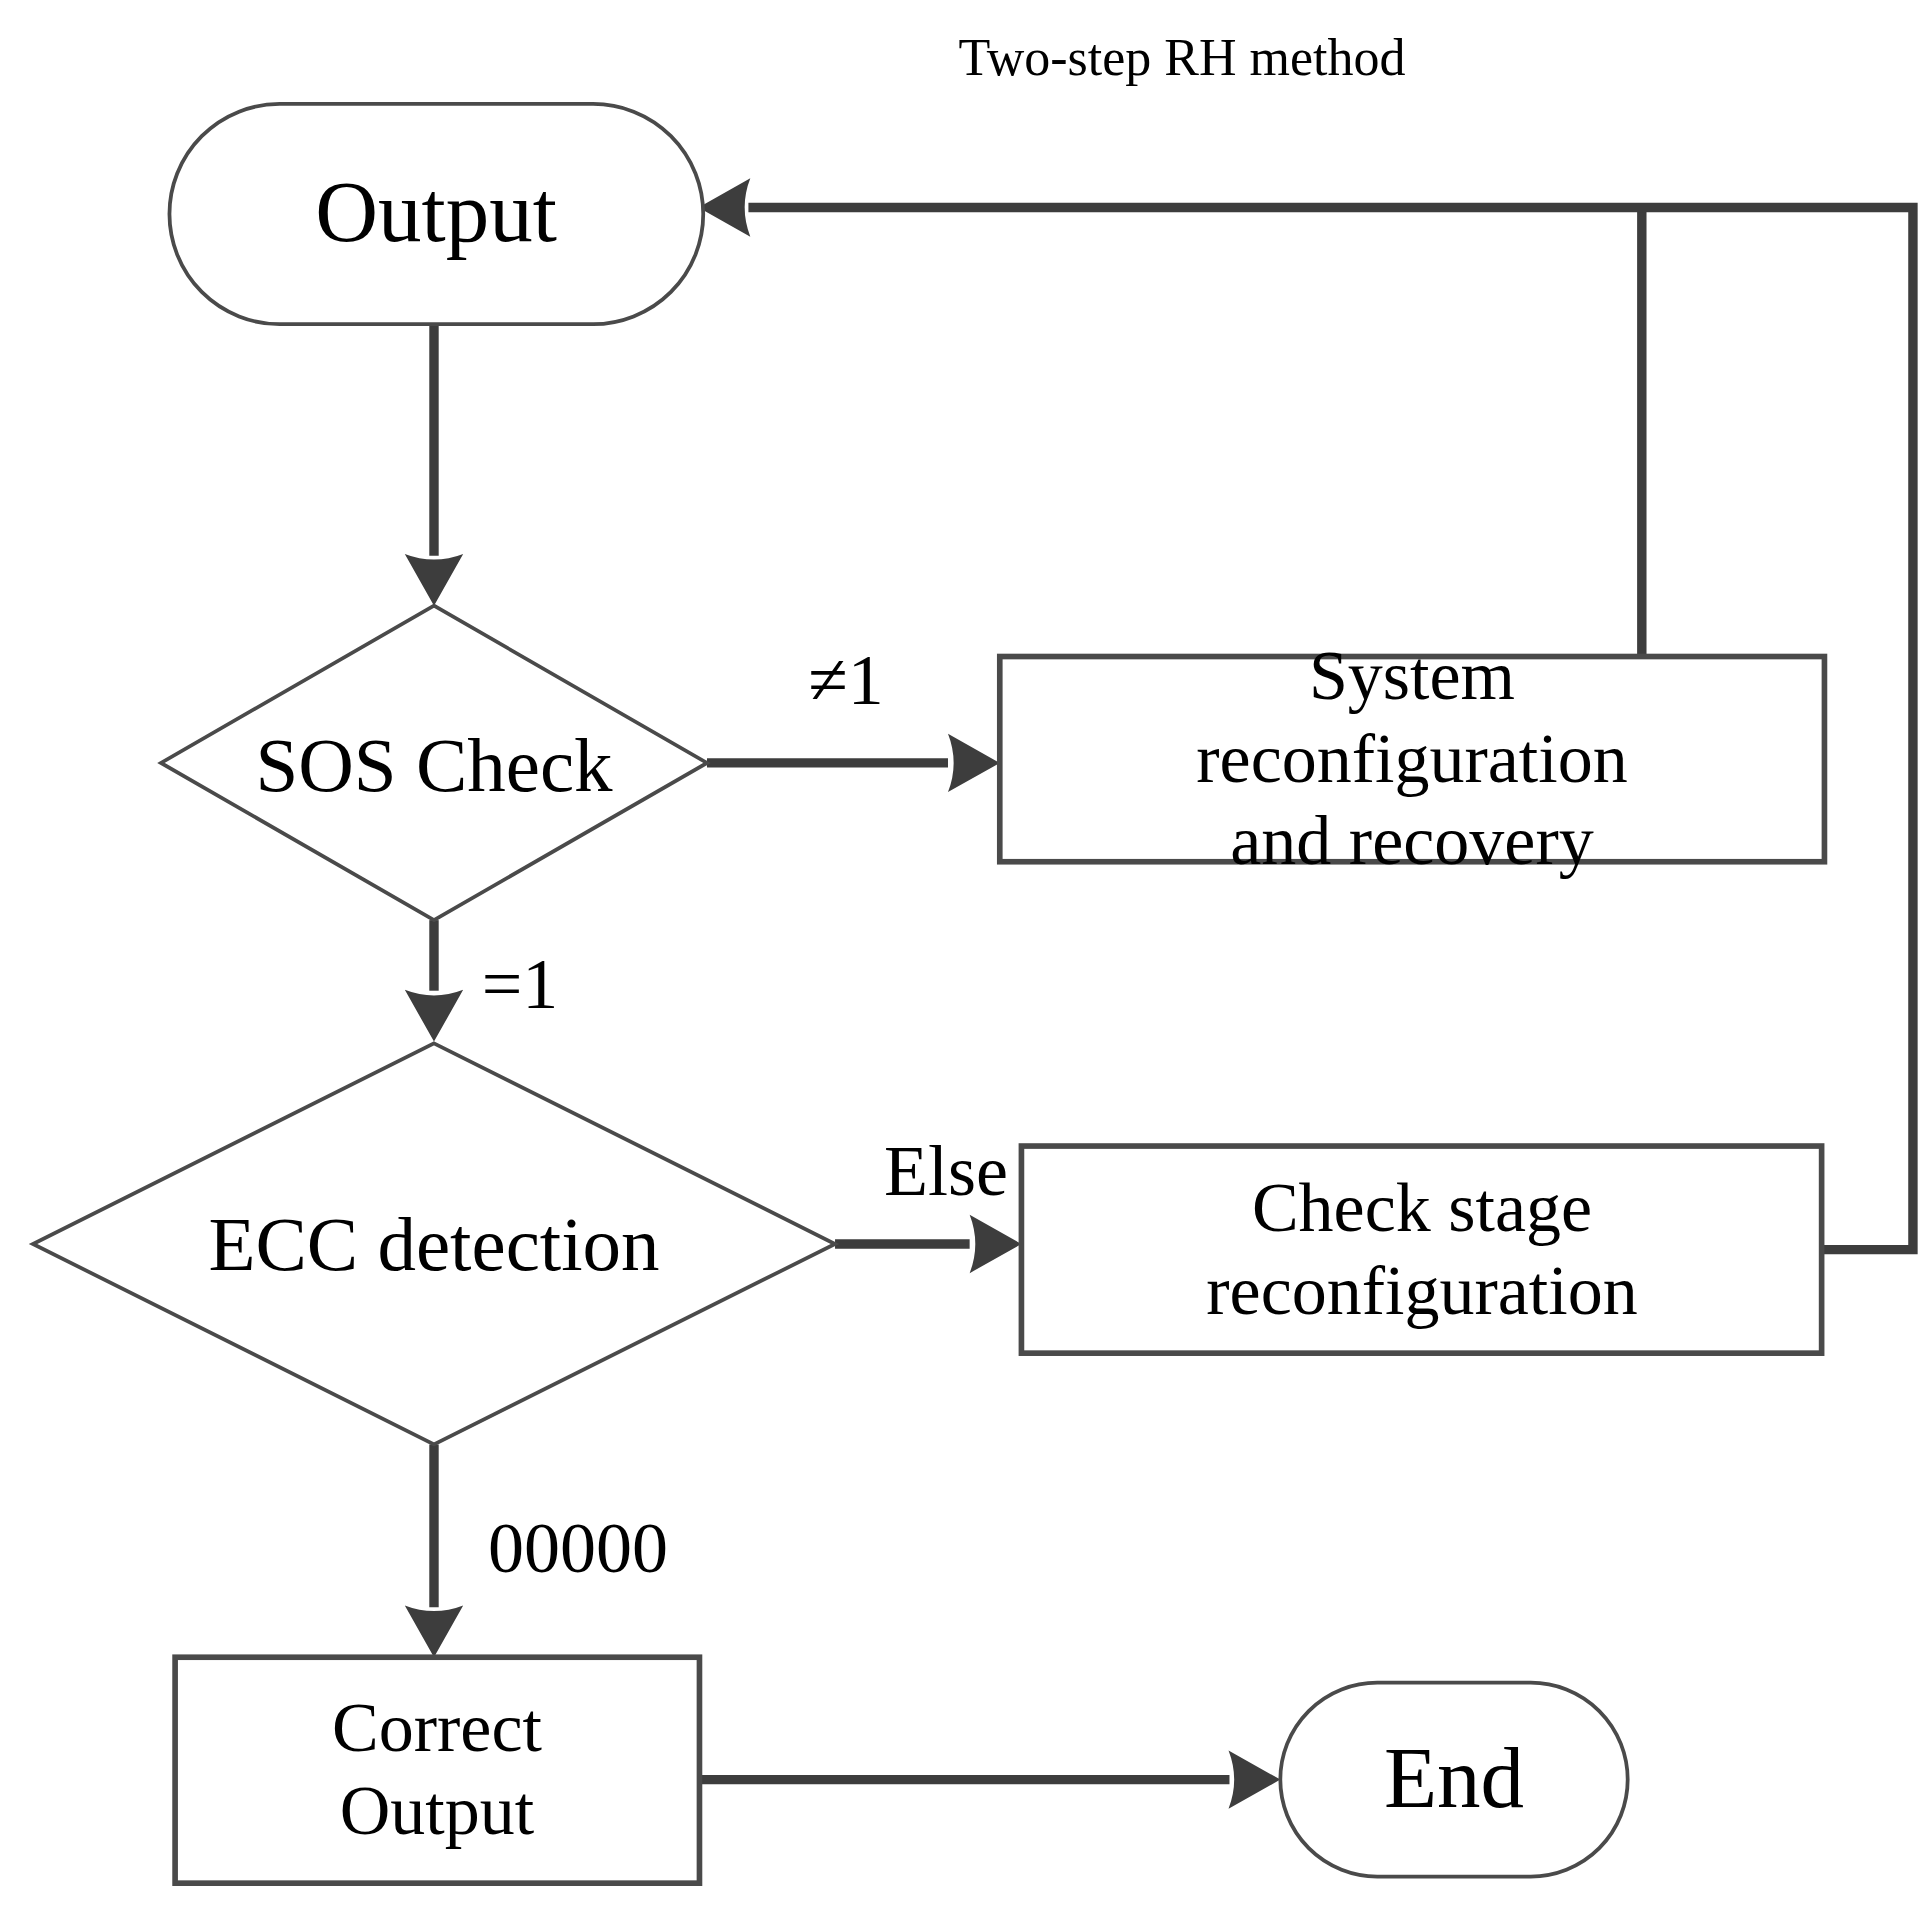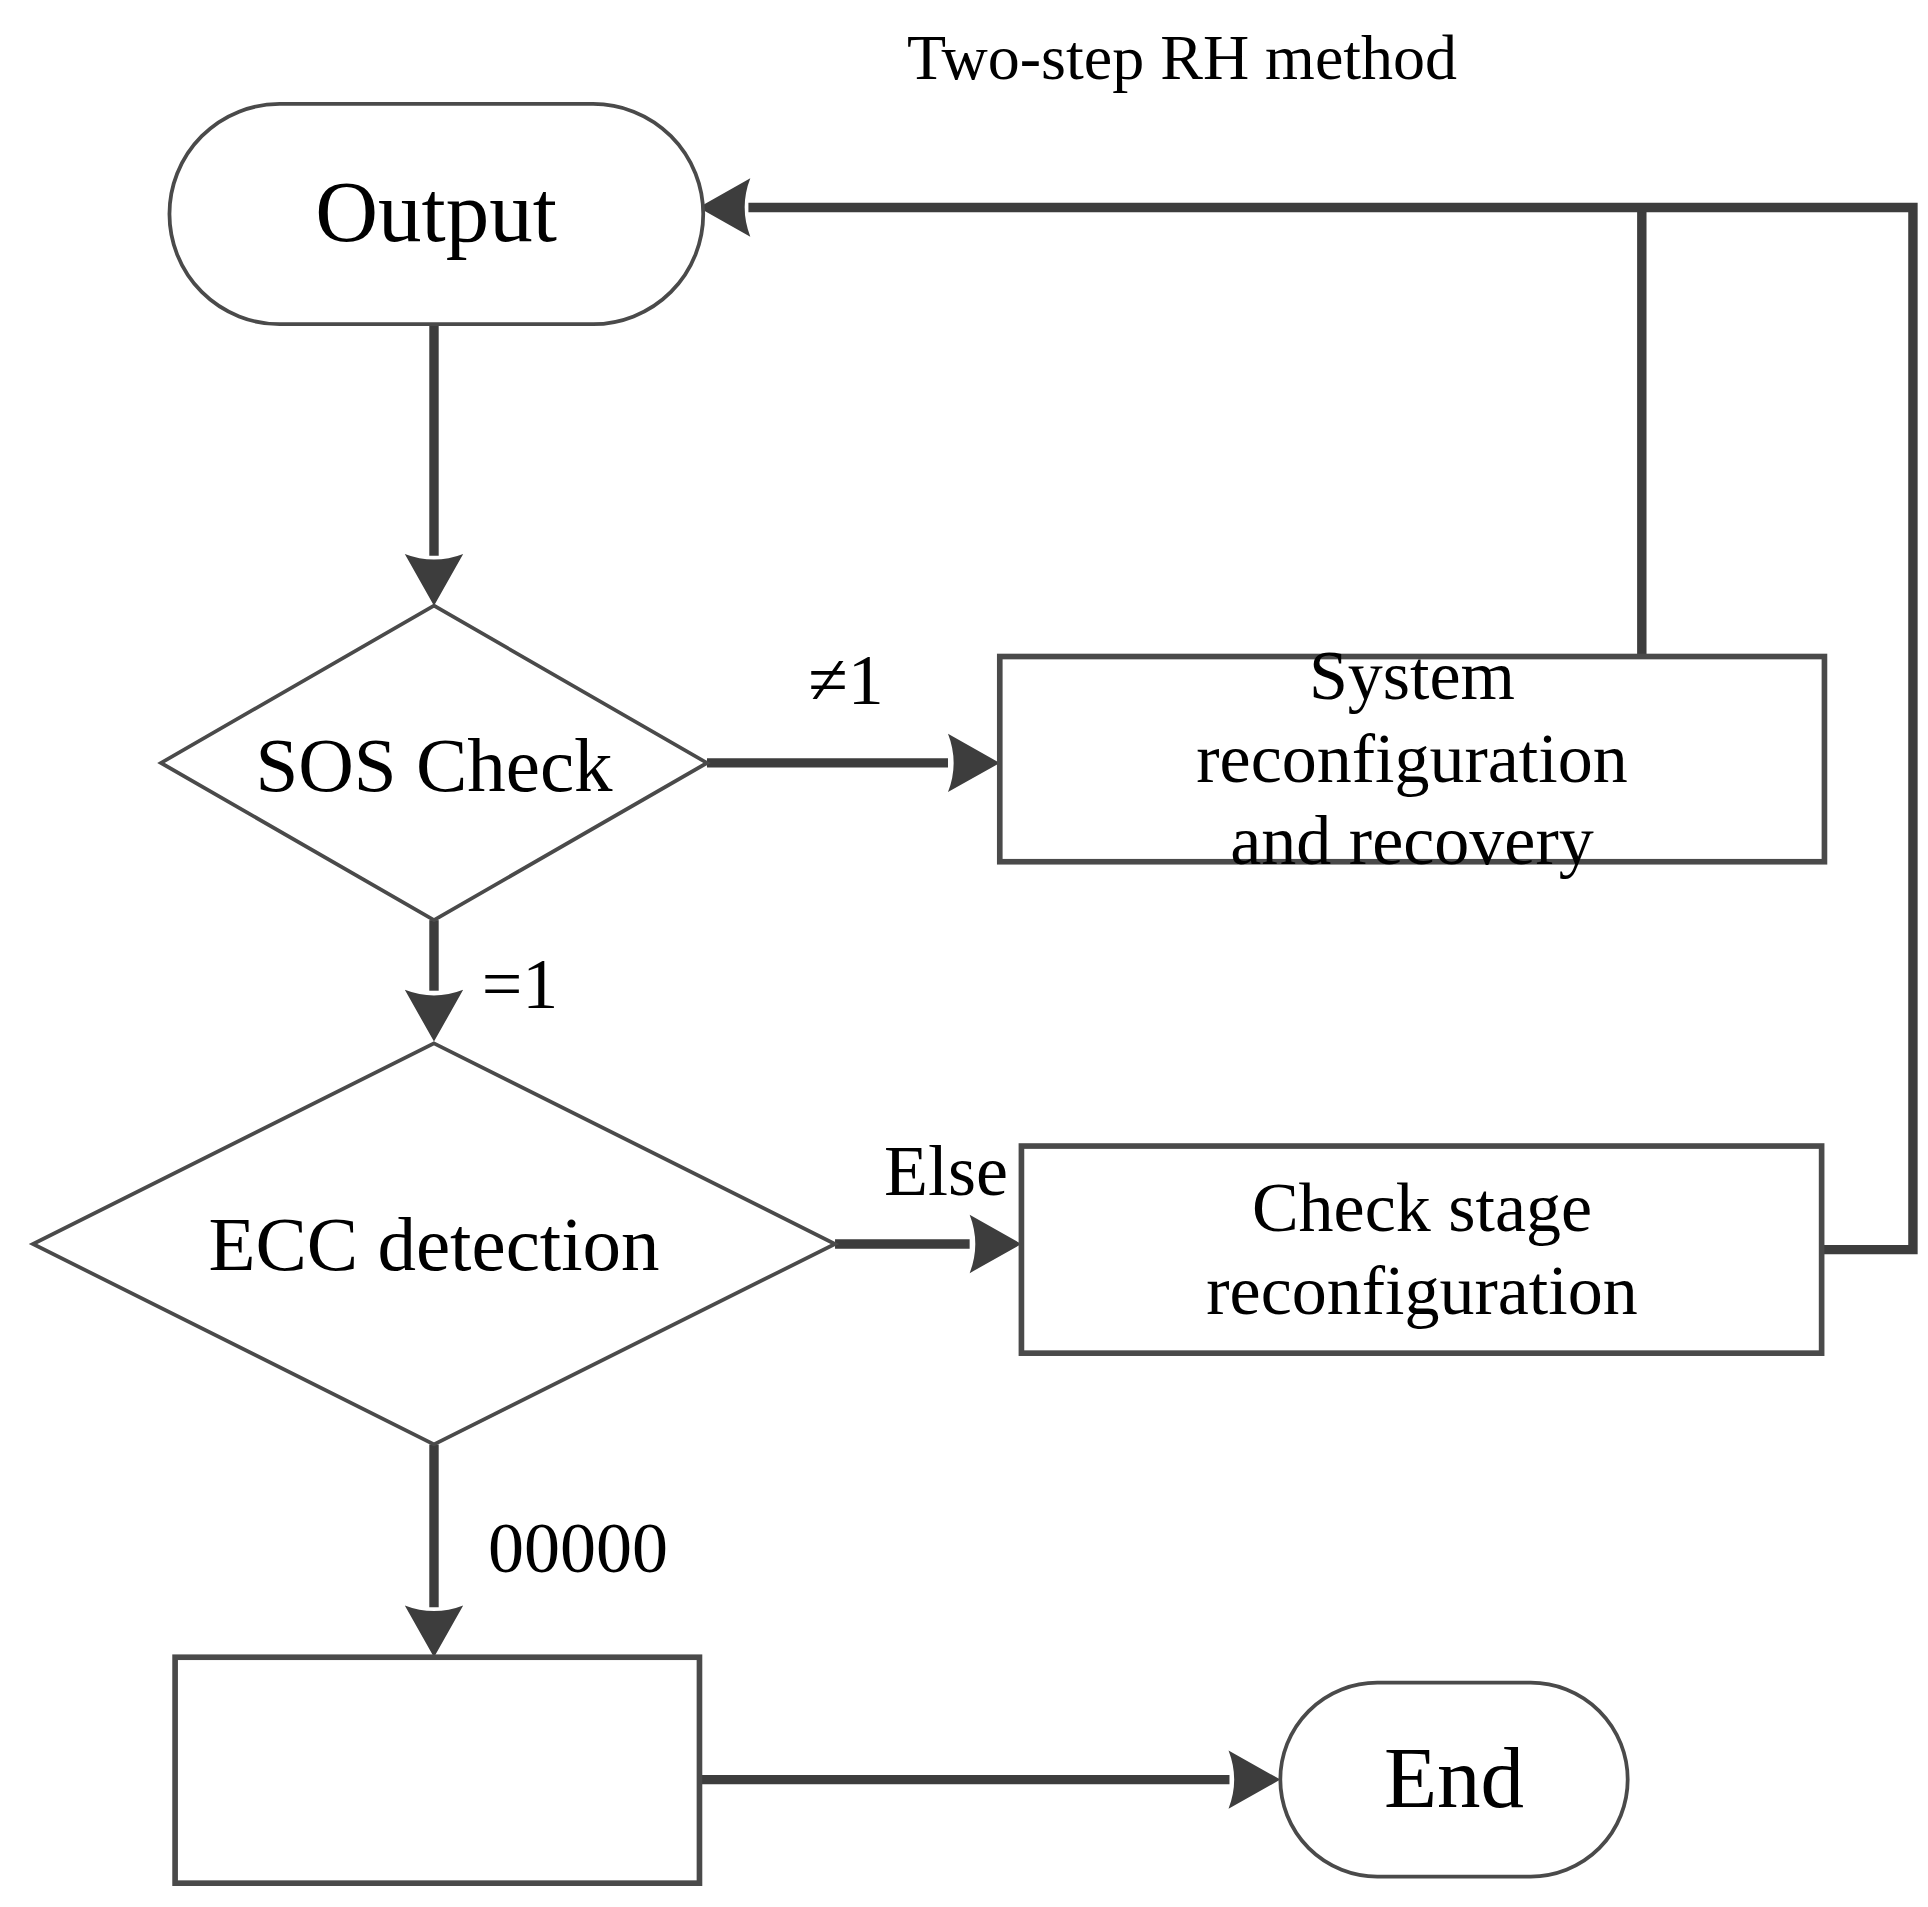--- a/index.html
+++ b/index.html
@@ -23,21 +23,21 @@
   .conn{stroke:var(--connector);fill:none;stroke-linecap:butt;stroke-linejoin:miter;}
   .head{fill:var(--connector);stroke:none;}
   .label{
     position:absolute;
     transform:translate(-50%,-50%);
     text-align:center;
     white-space:pre-line;
     line-height:1.18;
     color:var(--text);
   }
-  .fs-title{font-size:64px;line-height:1.1;}
+  .fs-title{font-size:52px;line-height:1.1;}
   .fs-terminator{font-size:87px;}
   .fs-decision{font-size:77px;}
   .fs-box{font-size:70px;}
   .fs-edge{font-size:72px;}
   .ecc-block{line-height:1.8;text-align:center;}
   .ecc-formula{font-style:italic;letter-spacing:1.9px;}
   .ecc-formula sub{font-size:0.62em;line-height:0;}
 </style>
 </head>
 <body>
@@ -92,20 +92,22 @@
   <div class="label fs-decision ecc-block" style="left:434px;top:1244px;">
     <div>ECC detection</div>
   </div>
 
   <div class="label fs-box" style="left:1412px;top:759px;">System reconfiguration
 and recovery</div>
 
   <div class="label fs-box" style="left:1422px;top:1250px;">Check stage
 reconfiguration</div>
 
+  <div class="label fs-box" style="left:437px;top:1770px;">Correct
+Output</div>
 
   <div class="label fs-terminator" style="left:1454px;top:1778px;">End</div>
 
   <div class="label fs-edge" style="left:846px;top:680px;">≠1</div>
 
   <div class="label fs-edge" style="left:520px;top:984px;">=1</div>
 
   <div class="label fs-edge" style="left:898px;top:1171px;margin-left:48px;">Else</div>
 
   <div class="label fs-edge" style="left:578px;top:1548px;">00000</div>

